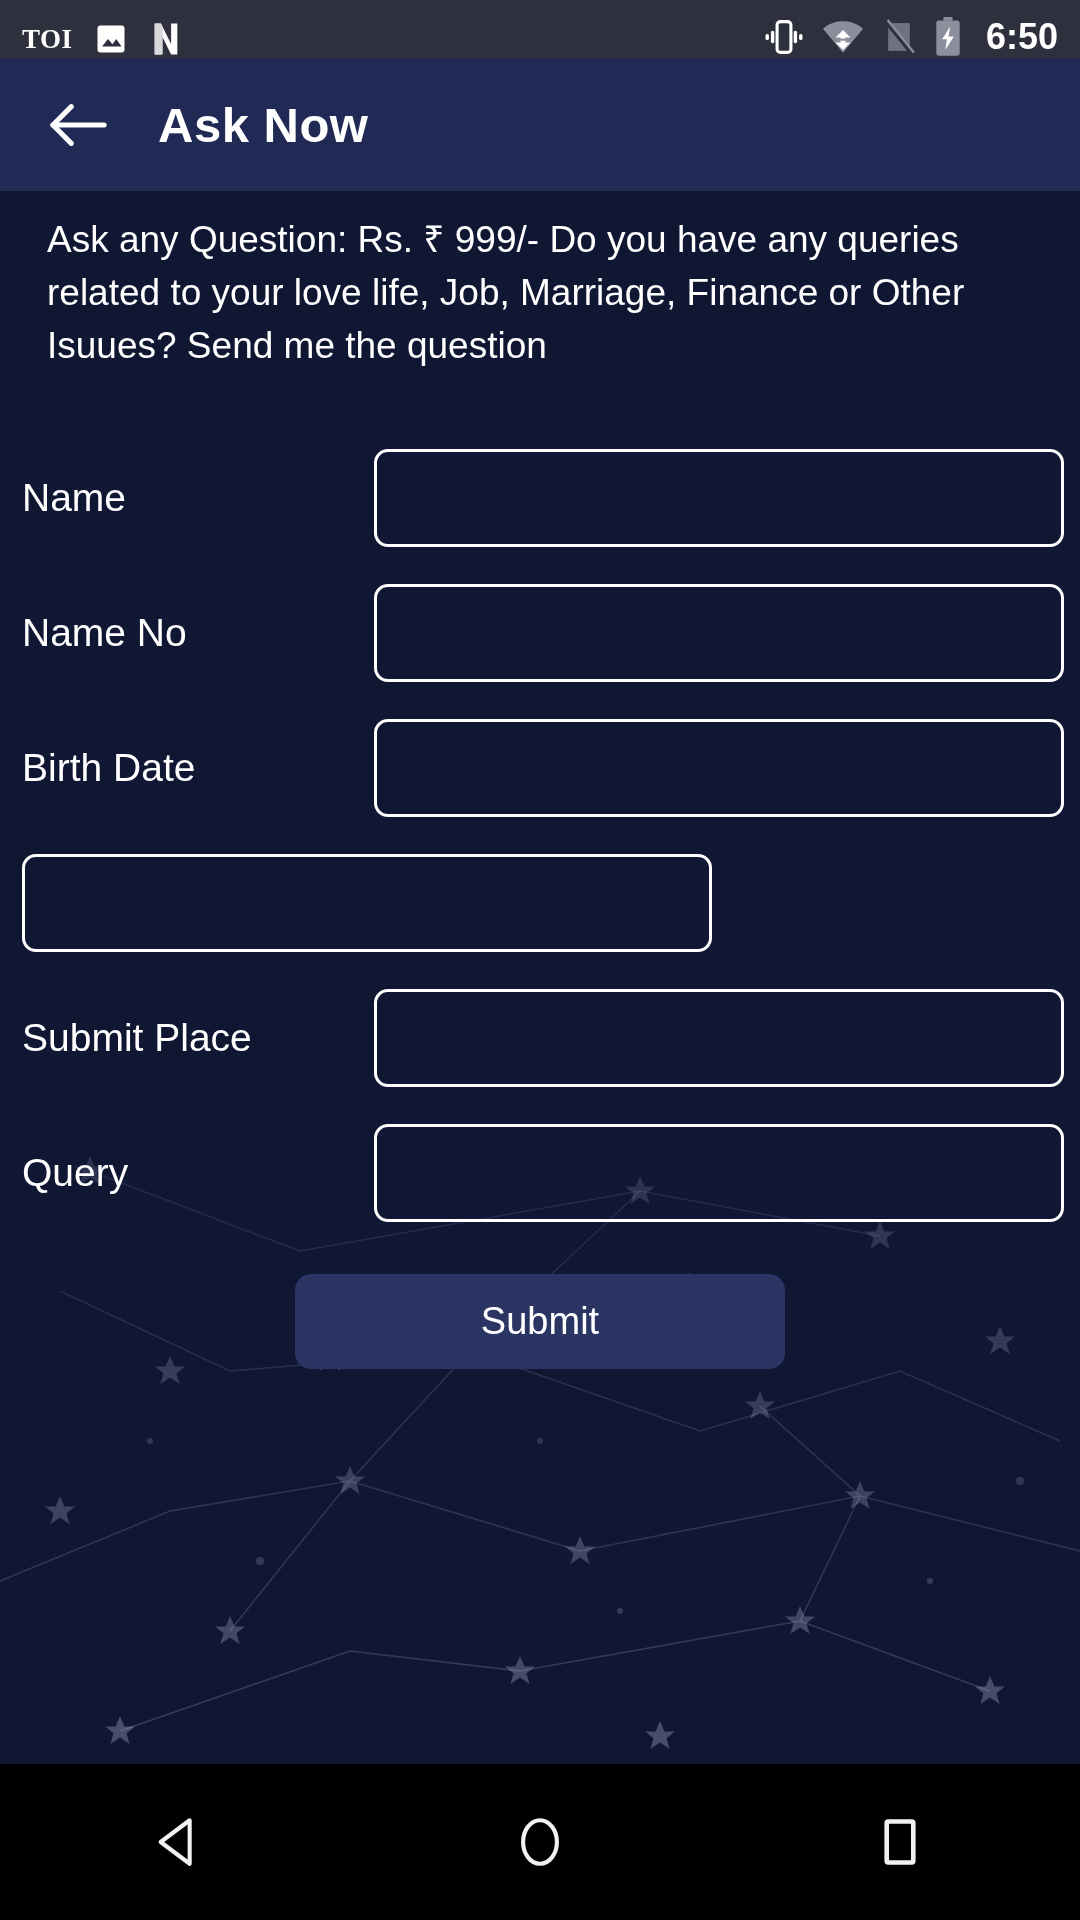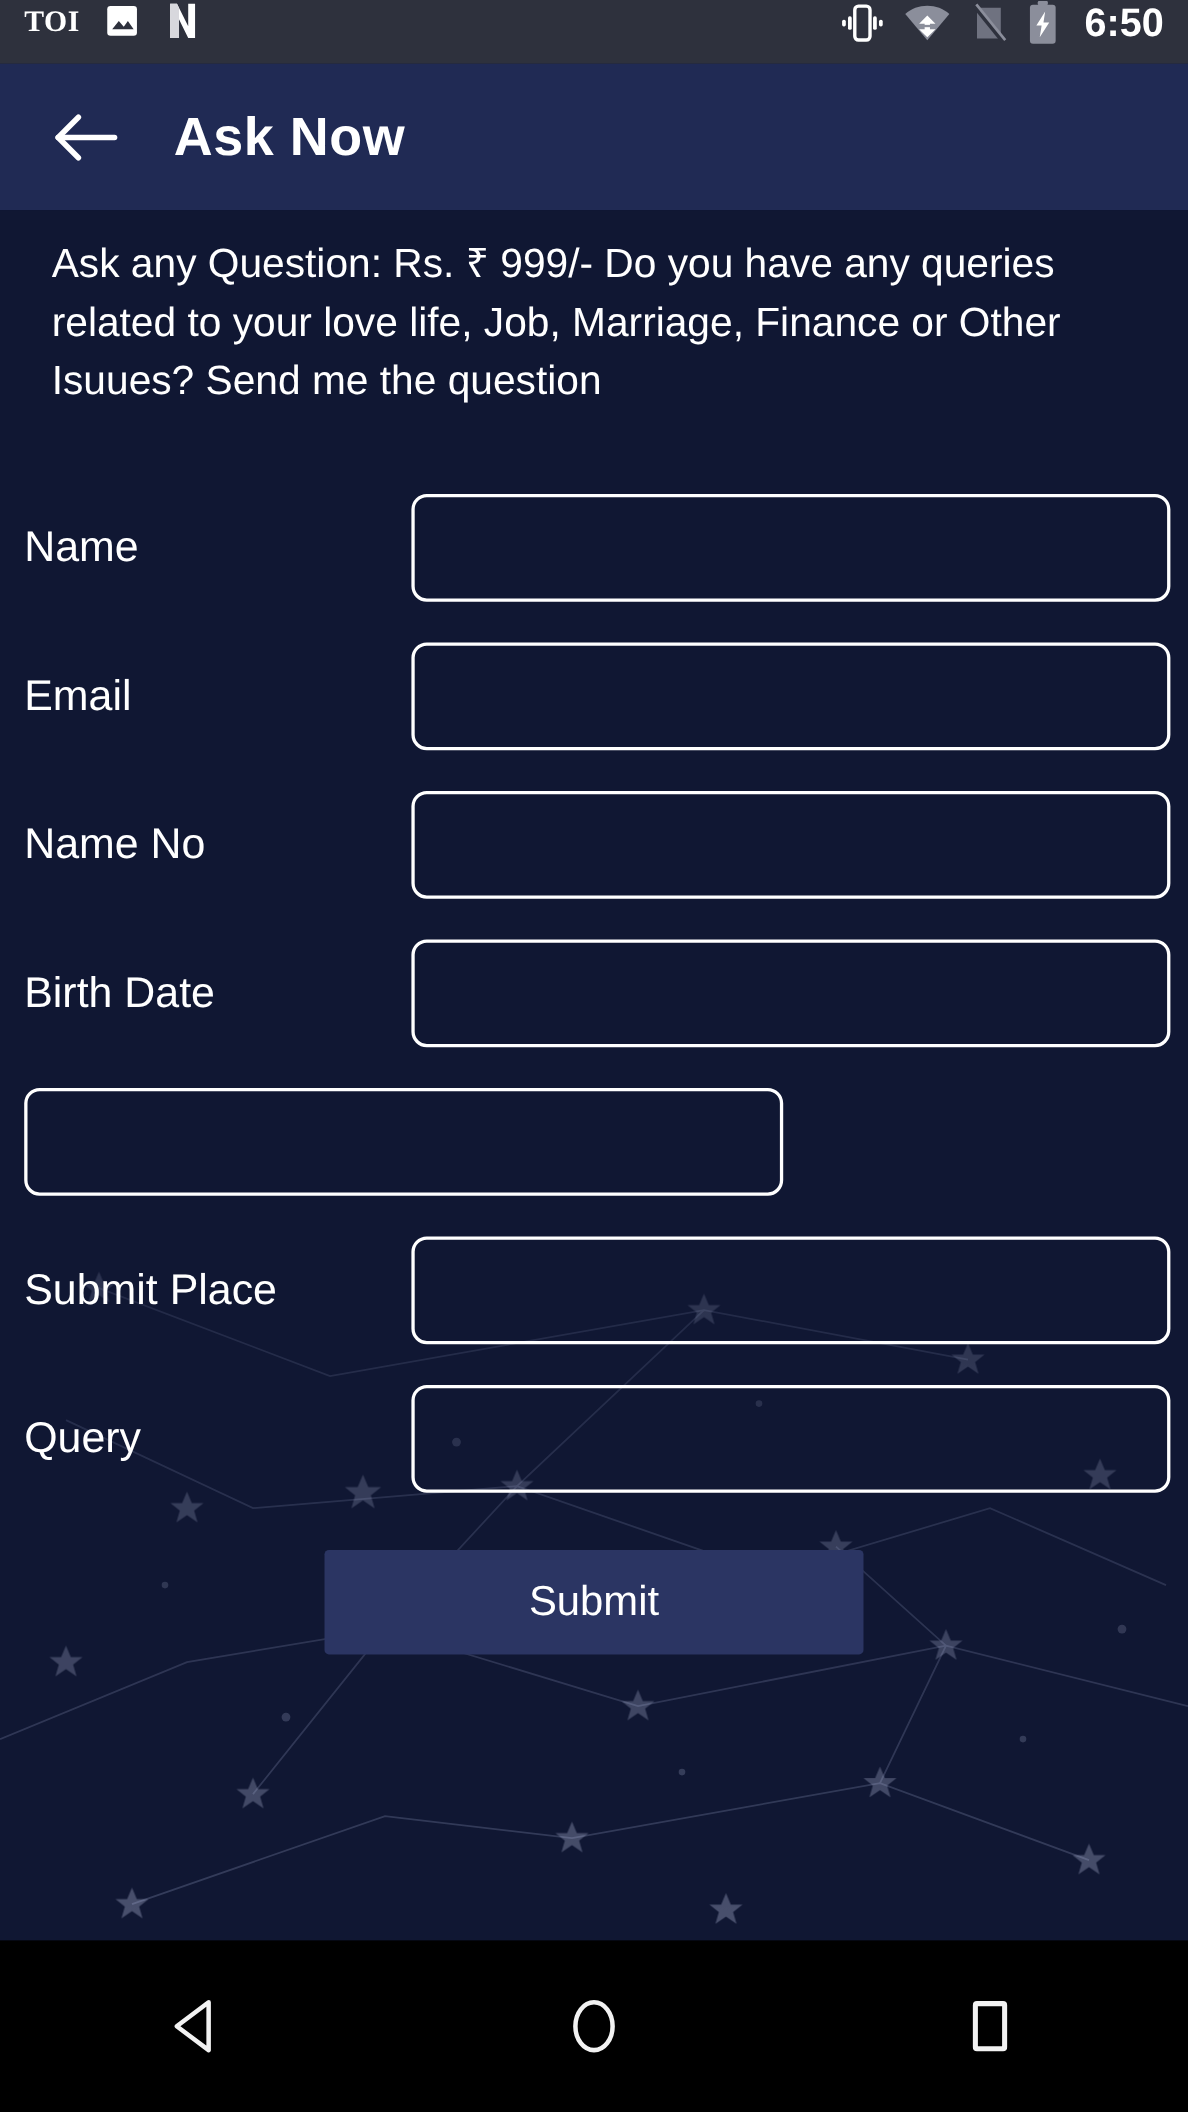--- a/index.html
+++ b/index.html
@@ -8,21 +8,21 @@
     background:#0f1530;
     font-family:"Liberation Sans", sans-serif;
     overflow:hidden;
   }
   #screen { position:relative; width:1080px; height:1920px; overflow:hidden; }
 
   
   .statusbar{
     position:absolute; top:0; left:0; width:1080px; height:58px;
     background:#2e313d;
-    display:flex; align-items:flex-start;
+    display:flex; align-items:flex-end;
     padding:0 22px;
   }
   .sb-left{ display:flex; align-items:center; gap:20px; }
   .sb-right{ margin-left:auto; display:flex; align-items:center; gap:18px; }
   .toi-logo{
     color:#ffffff; font-family:"Liberation Serif", serif;
     font-size:27px; font-weight:bold; letter-spacing:0.5px;
   }
   .img-icon{ width:36px; height:36px; }
   .n-icon{ width:34px; height:38px; }
@@ -90,21 +90,21 @@
     font-family:"Liberation Sans", sans-serif;
   }
   .submit-wrap{
     position:relative;
     display:flex; justify-content:center;
     margin-top:34px;
   }
   .submit-btn{
     width:490px; height:95px;
     background:#2b3563;
-    border:none; border-radius:4px;
+    border:none; border-radius:16px;
     color:#ffffff; font-size:38px;
     font-family:"Liberation Sans", sans-serif;
     cursor:pointer;
   }
 
   
   .navbar{
     position:absolute; left:0; bottom:0; width:1080px; height:156px;
     background:#000000;
     display:flex; align-items:center; justify-content:space-around;
@@ -221,24 +221,20 @@
 
     <div class="desc">Ask any Question: Rs. ₹ 999/- Do you have any queries related to your love life, Job, Marriage, Finance or Other Isuues? Send me the question</div>
 
     <div class="form">
 
       <div class="row">
         <span class="row-label">Name</span>
         <input class="field" type="text" placeholder="" style="">
       </div>
 
-      <div class="row">
-        <span class="row-label">Email</span>
-        <input class="field" type="text" placeholder="" style="">
-      </div>
 
       <div class="row">
         <span class="row-label">Name No</span>
         <input class="field" type="text" placeholder="" style="">
       </div>
 
       <div class="row">
         <span class="row-label">Birth Date</span>
         <input class="field" type="text" placeholder="" style="">
       </div>

